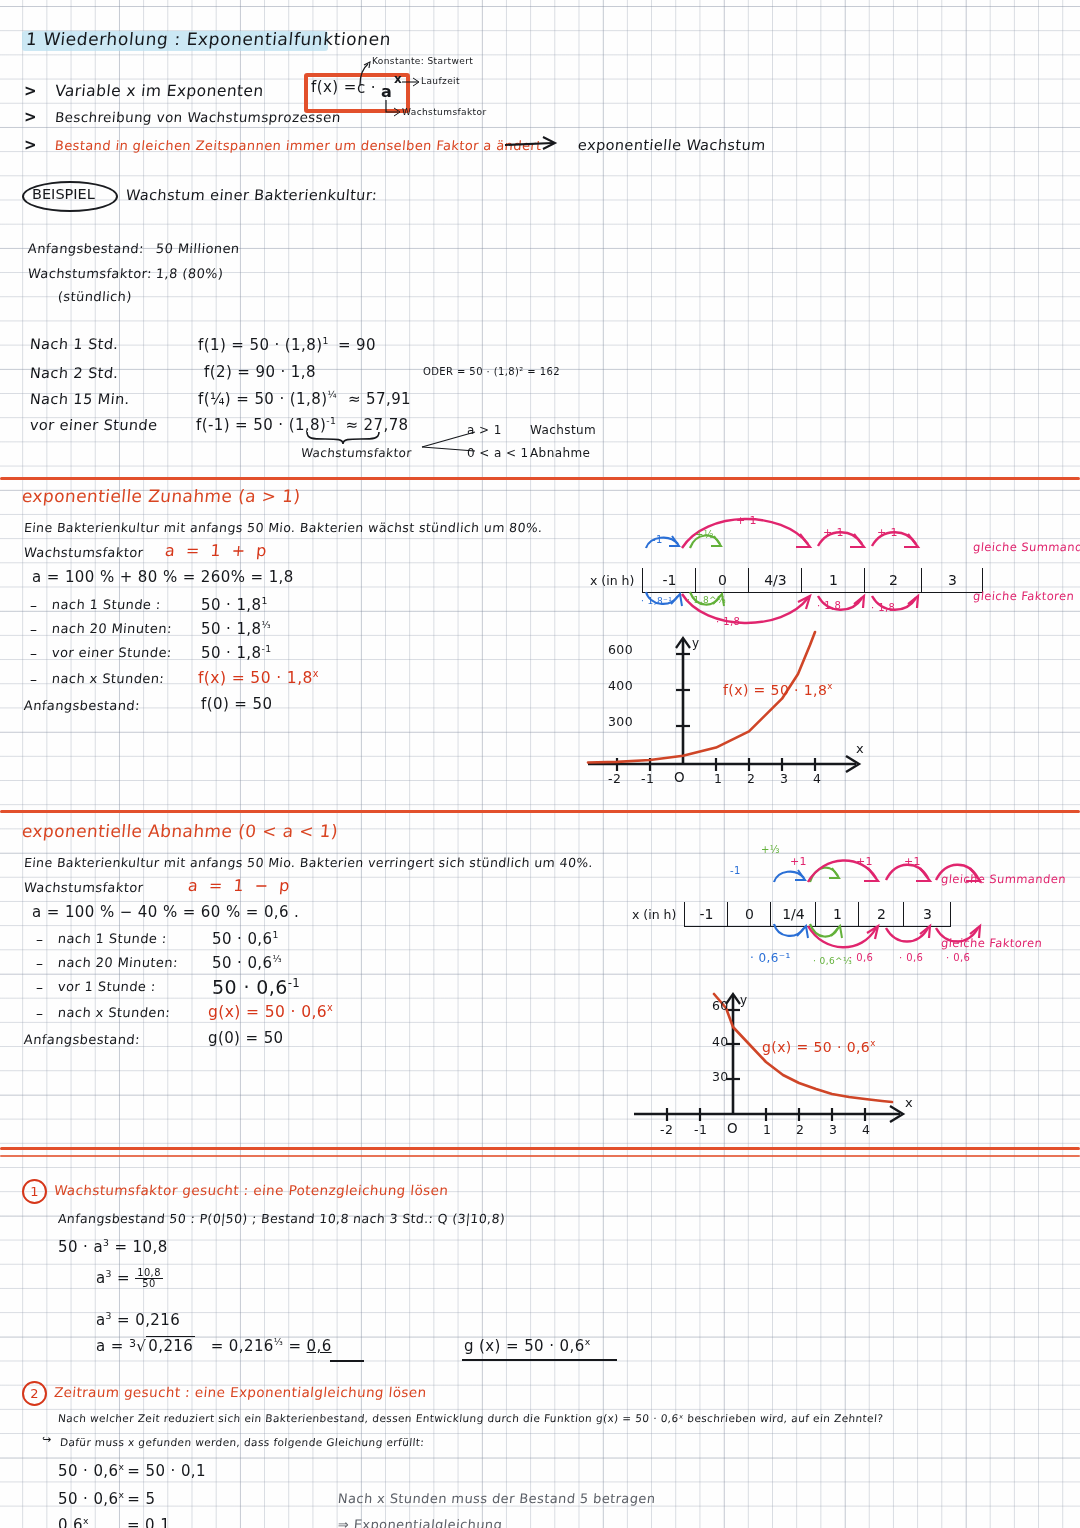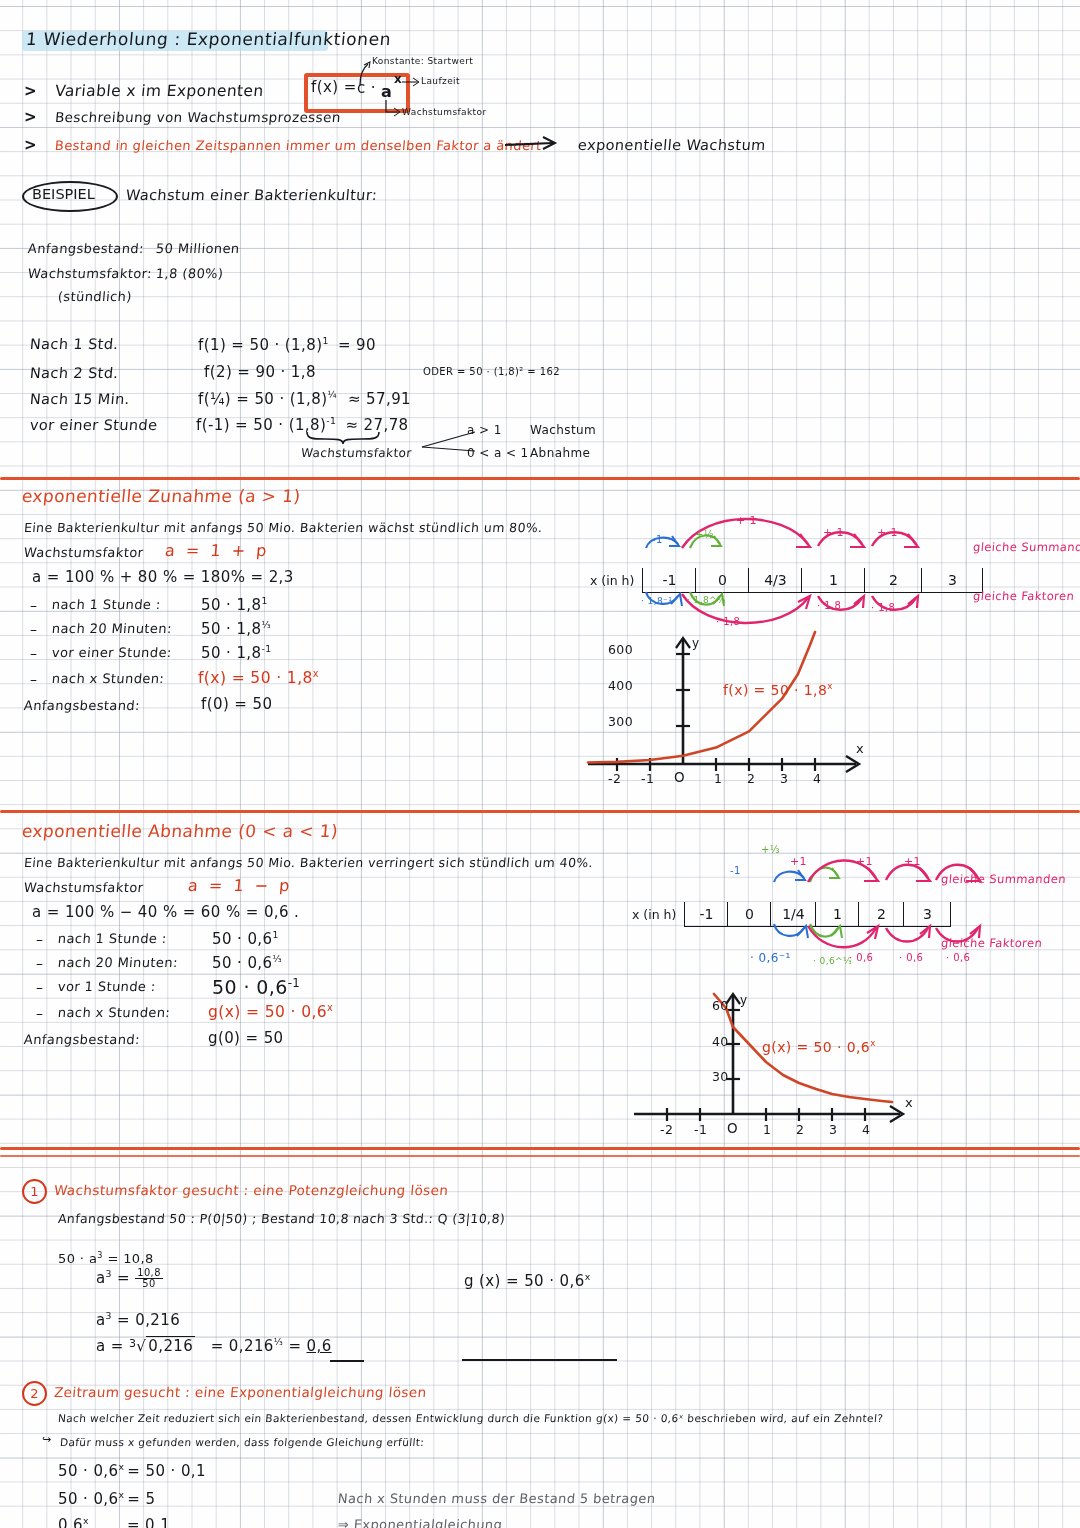--- a/index.html
+++ b/index.html
@@ -174,21 +174,21 @@
   <div class="hw" style="left:467px;top:447px;font-size:12px;">0 &lt; a &lt; 1</div>
   <div class="hw" style="left:530px;top:447px;font-size:12px;">Abnahme</div>
 
   <div class="hr-red" style="left:0;top:477px;width:1080px;"></div>
 
   <div class="hw sk red" style="left:22px;top:488px;font-size:17px;">exponentielle Zunahme  (a &gt; 1)</div>
   <div class="hw sk" style="left:24px;top:522px;font-size:12.5px;">Eine Bakterienkultur mit anfangs 50 Mio. Bakterien wächst stündlich um 80%.</div>
 
   <div class="hw sk" style="left:24px;top:546px;font-size:13px;">Wachstumsfaktor</div>
   <div class="hw sk redbold" style="left:165px;top:543px;font-size:16px;letter-spacing:3px;">a = 1 + p</div>
-  <div class="hw" style="left:32px;top:570px;font-size:15px;">a  =  100 %  +  80 %    =  180% = 2,3</div>
+  <div class="hw" style="left:32px;top:570px;font-size:15px;">a  =  100 %  +  80 %    =  260% = 1,8</div>
 
   <div class="hw" style="left:30px;top:598px;font-size:14px;">–</div>
   <div class="hw sk" style="left:52px;top:598px;font-size:13px;">nach 1 Stunde :</div>
   <div class="hw" style="left:201px;top:596px;font-size:15px;">
     <span>50 · 1,8</span><span class="sup">1</span>
   </div>
 
   <div class="hw" style="left:30px;top:622px;font-size:14px;">–</div>
   <div class="hw sk" style="left:52px;top:622px;font-size:13px;">nach 20 Minuten:</div>
   <div class="hw" style="left:201px;top:620px;font-size:15px;">
@@ -428,21 +428,21 @@
     <span>g(x) = 50 · 0,6</span><span class="sup">x</span>
   </div>
 
   <div class="hr-red" style="left:0;top:1147px;width:1080px;"></div>
   <div class="hr-red thin" style="left:0;top:1155px;width:1080px;"></div>
 
   <div class="circnum" style="left:22px;top:1179px;">1</div>
   <div class="hw sk red" style="left:54px;top:1184px;font-size:13.5px;">Wachstumsfaktor gesucht : eine Potenzgleichung lösen</div>
   <div class="hw sk" style="left:58px;top:1213px;font-size:12.5px;">Anfangsbestand 50 : P(0|50)   ;  Bestand 10,8 nach  3 Std.:   Q (3|10,8)</div>
 
-  <div class="hw" style="left:58px;top:1238px;font-size:13px;margin-top:14px;">
+  <div class="hw" style="left:58px;top:1238px;font-size:15px;">
     50 · a<span class="sup">3</span> = 10,8
   </div>
 
   <div class="hw" style="left:96px;top:1268px;font-size:15px;">
     a<span class="sup">3</span> =
     <span class="frac">
       <span class="num">10,8</span>
       <span class="den">50</span>
     </span>
   </div>
@@ -451,21 +451,21 @@
     a<span class="sup">3</span> = 0,216
   </div>
 
   <div class="hw" style="left:96px;top:1337px;font-size:15px;">
     a = <span style="font-size:11px;vertical-align:4px;">3</span>√<span style="border-top:1.6px solid #16181c;padding:0 2px;">0,216</span>
     &nbsp; = 0,216<span class="sup">⅓</span> =
     <span style="text-decoration:underline;">0,6</span>
   </div>
   <div class="uline" style="left:330px;top:1360px;width:34px;"></div>
 
-  <div class="hw" style="left:464px;top:1272px;font-size:15px;">
+  <div class="hw" style="left:464px;top:1337px;font-size:15px;">
     <span>g (x) = 50 · 0,6</span><span class="sup">x</span>
   </div>
   <div class="uline" style="left:462px;top:1359px;width:155px;"></div>
 
   <div class="circnum" style="left:22px;top:1381px;">2</div>
   <div class="hw sk red" style="left:54px;top:1386px;font-size:13.5px;">Zeitraum gesucht : eine Exponentialgleichung lösen</div>
   <div class="hw sk" style="left:58px;top:1413px;font-size:10.5px;">Nach welcher Zeit reduziert sich ein Bakterienbestand, dessen Entwicklung durch die Funktion  g(x) = 50 · 0,6ˣ beschrieben wird, auf ein Zehntel?</div>
   <div class="hw" style="left:42px;top:1434px;font-size:11px;">↪</div>
   <div class="hw sk" style="left:60px;top:1437px;font-size:10.5px;">Dafür muss x gefunden werden, dass folgende Gleichung erfüllt:</div>
 

